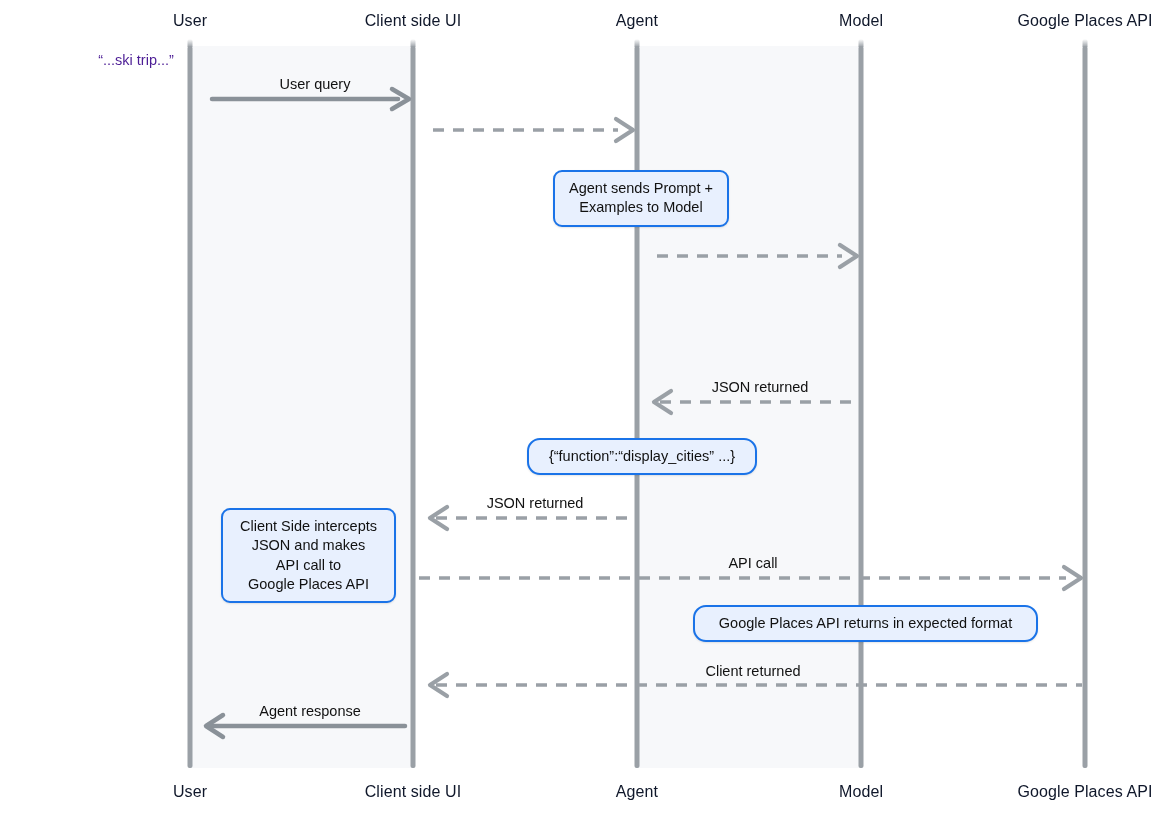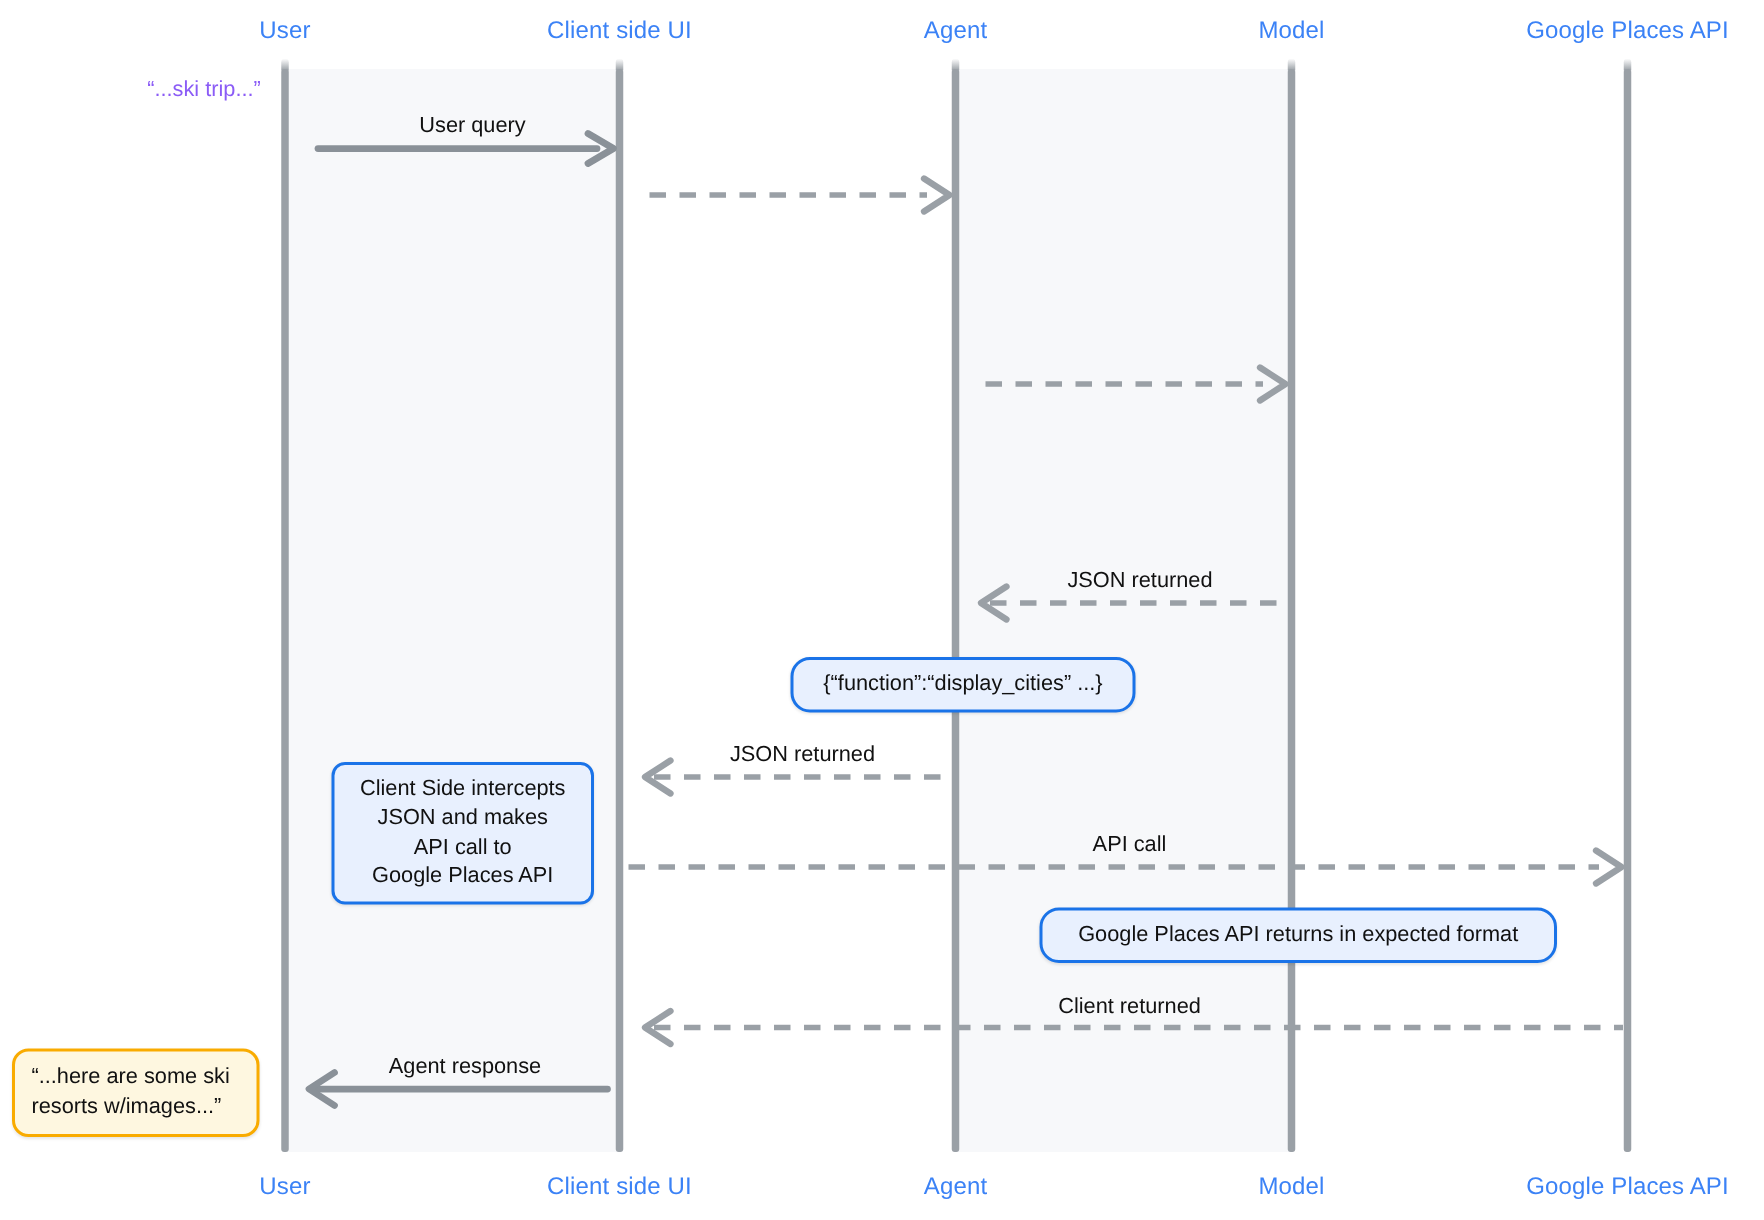--- a/index.html
+++ b/index.html
@@ -1,21 +1,21 @@
 <!DOCTYPE html>
 <html><head>
 <meta charset="utf-8">
 <style>
   html,body{margin:0;padding:0;background:#ffffff;}
   body{width:1176px;height:813px;font-family:"Liberation Sans",sans-serif;color:#000;}
   #canvas{position:relative;width:1176px;height:813px;overflow:hidden;background:#fff;}
 
   .lifeline-label{
     position:absolute;transform:translateX(-50%);
-    font-size:16px;font-weight:400;color:#3b82f6;white-space:nowrap;letter-spacing:.1px;
+    font-size:16px;font-weight:400;color:#0f172a;white-space:nowrap;letter-spacing:.1px;
   }
   .activation{
     position:absolute;background:#f7f8fa;
   }
   .lifeline{
     position:absolute;width:5px;background:#9aa0a6;
     transform:translateX(-50%);
     border-radius:2px;
   }
   .lifeline::before{
@@ -40,21 +40,21 @@
   }
   .note.mono{white-space:nowrap;border-radius:13px;}
   .bubble{
     position:absolute;box-sizing:border-box;
     background:#fef7e0;border:2.4px solid #f9ab00;border-radius:11px;
     font-size:14.5px;line-height:1.35;color:#111;text-align:left;
     padding:8px 11px;white-space:pre-line;
     box-shadow:0 1px 2px rgba(0,0,0,.10);
   }
   .plain-quote{
-    position:absolute;font-size:14.5px;color:#8b5cf6;white-space:nowrap;
+    position:absolute;font-size:14.5px;color:#4c1d95;white-space:nowrap;
     transform:translateX(-50%);
   }
 </style>
 </head>
 <body>
 
 <div id="canvas">
 
   <div class="lifeline-label" style="left:190px;top:12px;">User</div>
   <div class="lifeline-label" style="left:413px;top:12px;">Client side UI</div>
@@ -114,35 +114,35 @@
     </g>
   </svg>
 
   <div class="msg-label" style="left:301px;top:76px;padding-left:28px;">User query</div>
   <div class="msg-label" style="left:760px;top:379px;">JSON returned</div>
   <div class="msg-label" style="left:535px;top:495px;">JSON returned</div>
   <div class="msg-label" style="left:753px;top:555px;">API call</div>
   <div class="msg-label" style="left:753px;top:663px;">Client returned</div>
   <div class="msg-label" style="left:310px;top:703px;">Agent response</div>
 
+  <div class="note" style="left:553px;top:170px;width:176px;">Agent sends Prompt +
+Examples to Model</div>
 
 
   <div class="note mono" style="left:527px;top:438px;width:230px;">{“function”:“display_cities” ...}</div>
 
   <div class="note" style="left:221px;top:508px;width:175px;">Client Side intercepts
 JSON and makes
 API call to
 Google Places API</div>
 
   <div class="note mono" style="left:693px;top:605px;width:345px;">Google Places API returns in expected format</div>
 
   <div class="plain-quote" style="left:136px;top:52px;">“...ski trip...”</div>
 
-  <div class="bubble" style="left:8px;top:699px;width:165px;">“...here are some ski
-resorts w/images...”</div>
 
   <div class="lifeline-label" style="left:190px;top:783px;">User</div>
   <div class="lifeline-label" style="left:413px;top:783px;">Client side UI</div>
   <div class="lifeline-label" style="left:637px;top:783px;">Agent</div>
   <div class="lifeline-label" style="left:861px;top:783px;">Model</div>
   <div class="lifeline-label" style="left:1085px;top:783px;">Google Places API</div>
 
 </div>
 
 </body></html>

